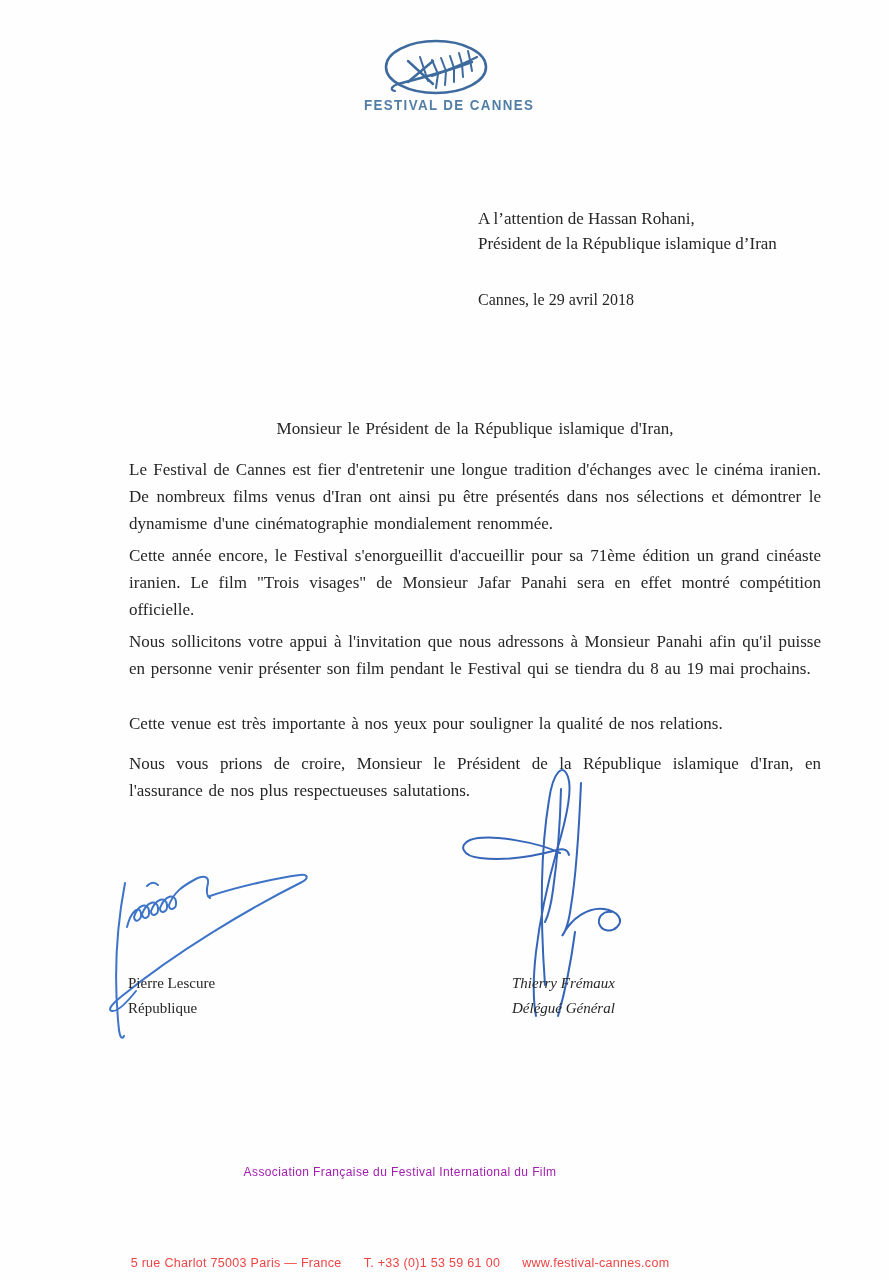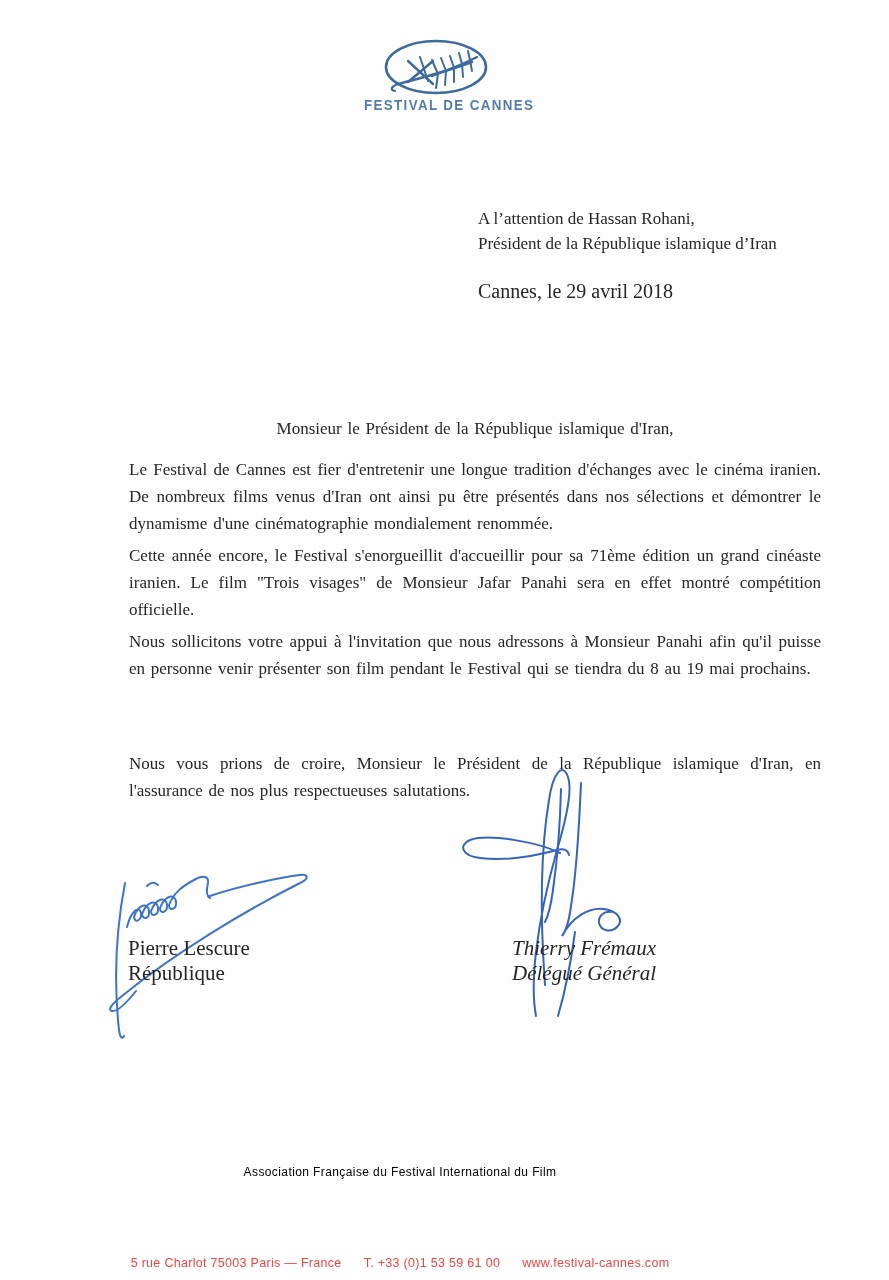--- a/index.html
+++ b/index.html
@@ -14,39 +14,39 @@
   .overlay{position:absolute;left:0;top:0;width:889px;height:1280px;}
   .logo-wordmark{
     position:absolute;left:364px;top:96px;
     font-family:"Liberation Sans", sans-serif;
     font-size:15.5px;font-weight:600;letter-spacing:1.6px;
     color:#527ea6;
     transform:scaleX(0.86);transform-origin:left top;
     white-space:nowrap;
   }
   .recipient{position:absolute;left:478px;top:206px;font-size:17px;line-height:25px;}
-  .dateline{position:absolute;left:478px;top:280px;font-size:20px;font-family:Liberation Serif, serif;}
+  .dateline{position:absolute;left:478px;top:291px;font-size:16px;font-family:Liberation Serif, serif;}
   .para{
     position:absolute;left:129px;width:692px;
     font-size:17px;line-height:27px;
     text-align:justify;word-spacing:1.5px;
   }
   .salutation{top:415px;text-align:center;}
   .p1{top:456px;}
   .p2{top:542px;}
   .p3{top:628px;}
   .p4{top:710px;text-align:left;}
   .p5{top:750px;}
-  .sig-block{position:absolute;font-size:21px;line-height:25px;}
+  .sig-block{position:absolute;font-size:15px;line-height:25px;margin-top:35px;}
   .sig-left{left:128px;top:936px;}
   .sig-right{left:512px;top:936px;font-style:italic;}
   .footer-line1{
     position:absolute;left:0;top:1165px;width:800px;text-align:center;
     font-family:"Liberation Sans", sans-serif;
-    font-size:12px;letter-spacing:0.4px;color:#000000;
+    font-size:12px;letter-spacing:0.4px;color:#a21caf;
   }
   .footer-line2{
     position:absolute;left:0;top:1256px;width:800px;text-align:center;
     font-family:"Liberation Sans", sans-serif;
     font-size:12.5px;letter-spacing:0.3px;color:#ef4444;
     white-space:nowrap;
   }
   .footer-line2 span{margin:0 11px;}
 </style>
 </head>
@@ -116,20 +116,21 @@
     <div>A l’attention de Hassan Rohani,</div>
     <div>Président de la République islamique d’Iran</div>
   </div>
 
   <div class="dateline">Cannes, le 29 avril 2018</div>
 
   <div class="para salutation">Monsieur le Président de la République islamique d'Iran,</div>
   <div class="para p1">Le Festival de Cannes est fier d'entretenir une longue tradition d'échanges avec le cinéma iranien. De nombreux films venus d'Iran ont ainsi pu être présentés dans nos sélections et démontrer le dynamisme d'une cinématographie mondialement renommée.</div>
   <div class="para p2">Cette année encore, le Festival s'enorgueillit d'accueillir pour sa 71ème édition un grand cinéaste iranien. Le film "Trois visages" de Monsieur Jafar Panahi sera en effet montré compétition officielle.</div>
   <div class="para p3">Nous sollicitons votre appui à l'invitation que nous adressons à Monsieur Panahi afin qu'il puisse en personne venir présenter son film pendant le Festival qui se tiendra du 8 au 19 mai prochains.</div>
+  <div class="para p4">Cette venue est très importante à nos yeux pour souligner la qualité de nos relations.</div>
   <div class="para p5">Nous vous prions de croire, Monsieur le Président de la République islamique d'Iran, en l'assurance de nos plus respectueuses salutations.</div>
 
   <div class="sig-block sig-left">
     <div>Pierre Lescure</div>
     <div>République</div>
   </div>
 
   <div class="sig-block sig-right">
     <div>Thierry Frémaux</div>
     <div>Délégué Général</div>

